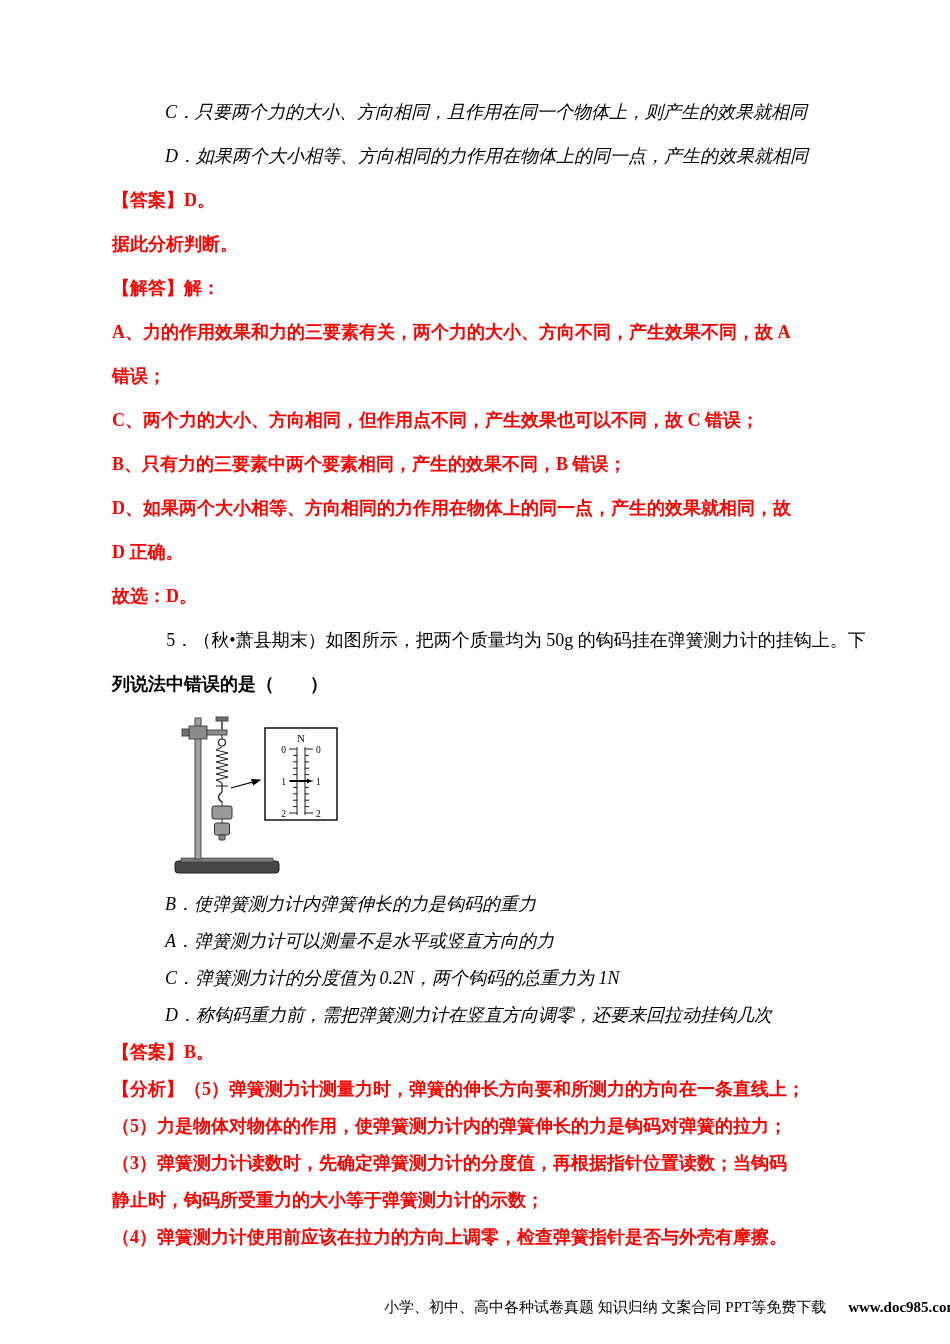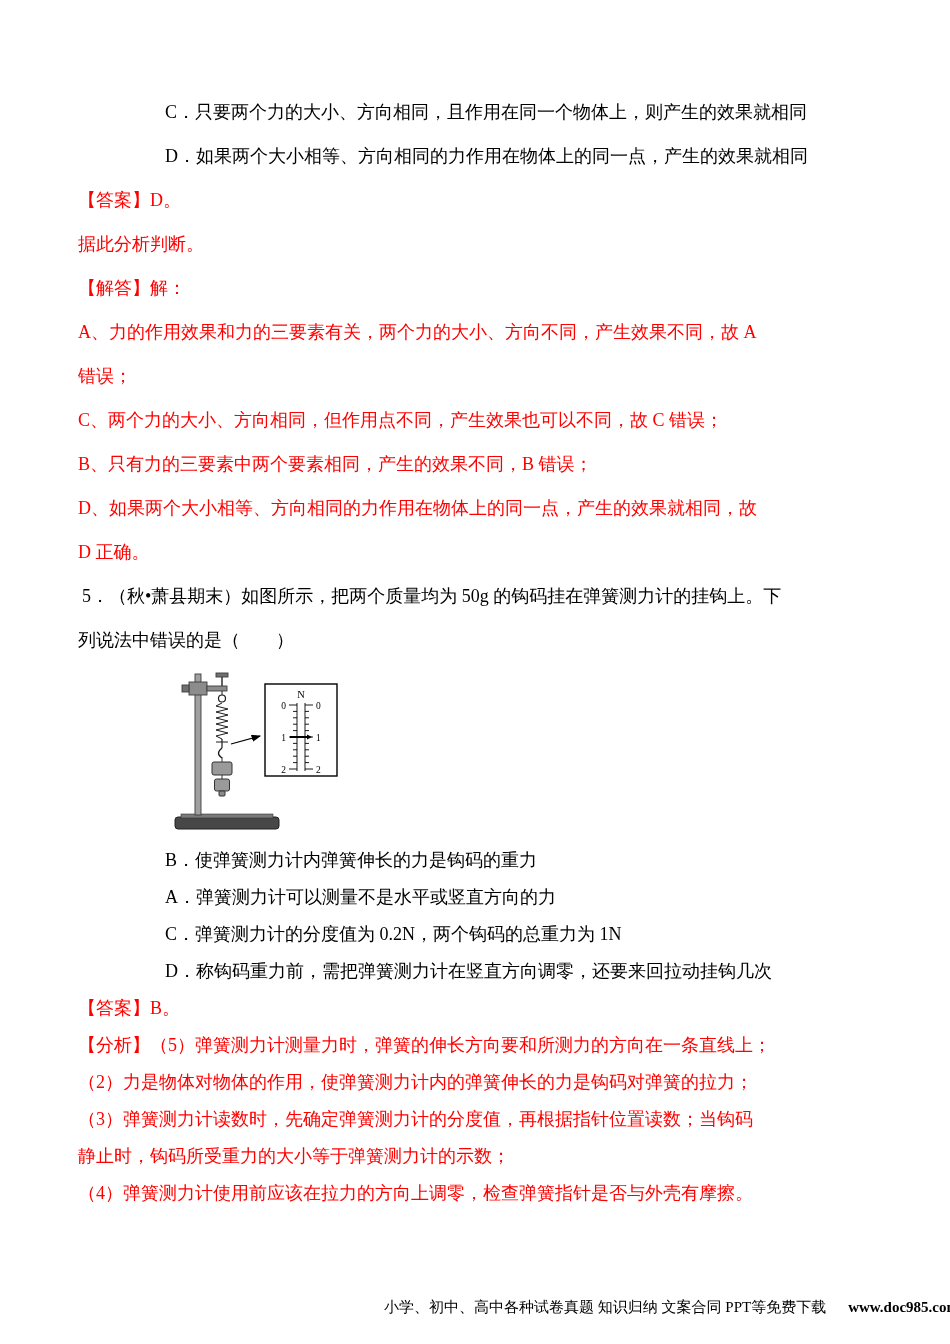--- a/index.html
+++ b/index.html
@@ -16,23 +16,23 @@
   }
   .ln {
     font-size: 18px;
     line-height: 44px;
     height: 44px;
     white-space: pre;
   }
   .top-block { padding-top: 90px; }
   .bottom-block .ln { line-height: 37px; height: 37px; }
   .red { color: #ff0000; }
-  .ind-opt  { padding-left: 165px; }
-  .ind-body { padding-left: 78px; }
-  .ind-q    { padding-left: 82px; }
+  .ind-opt  { padding-left: 165px; font-style: italic; }
+  .ind-body { padding-left: 112px; font-weight: bold; }
+  .ind-q    { padding-left: 82px; text-align: center; }
   .figure-wrap {
     margin: 8px 0 10px 173px;
     width: 350px;
     height: 162px;
   }
   .footer {
     position: absolute;
     top: 1298px;
     left: 9px;
     width: 100%;
@@ -56,20 +56,21 @@
     <div class="ln ind-opt">D．如果两个大小相等、方向相同的力作用在物体上的同一点，产生的效果就相同</div>
     <div class="ln ind-body red">【答案】D。</div>
     <div class="ln ind-body red">据此分析判断。</div>
     <div class="ln ind-body red">【解答】解：</div>
     <div class="ln ind-body red">A、力的作用效果和力的三要素有关，两个力的大小、方向不同，产生效果不同，故 A</div>
     <div class="ln ind-body red">错误；</div>
     <div class="ln ind-body red">C、两个力的大小、方向相同，但作用点不同，产生效果也可以不同，故 C 错误；</div>
     <div class="ln ind-body red">B、只有力的三要素中两个要素相同，产生的效果不同，B 错误；</div>
     <div class="ln ind-body red">D、如果两个大小相等、方向相同的力作用在物体上的同一点，产生的效果就相同，故</div>
     <div class="ln ind-body red">D 正确。</div>
+    <div class="ln ind-body red">故选：D。</div>
 
     <div class="ln ind-q">5．（秋•萧县期末）如图所示，把两个质量均为 50g 的钩码挂在弹簧测力计的挂钩上。下</div>
     <div class="ln ind-body">列说法中错误的是（　　）</div>
   </div>
 
   <div class="figure-wrap">
     <svg width="175" height="162" viewBox="0 0 175 162">
       <defs>
         <marker id="ah" markerWidth="9" markerHeight="8" refX="7" refY="3" orient="auto">
           <path d="M0,0 L8,3 L0,6 z" fill="#000"></path>
@@ -158,21 +159,21 @@
     </svg>
   </div>
 
   <div class="bottom-block">
     <div class="ln ind-opt">B．使弹簧测力计内弹簧伸长的力是钩码的重力</div>
     <div class="ln ind-opt">A．弹簧测力计可以测量不是水平或竖直方向的力</div>
     <div class="ln ind-opt">C．弹簧测力计的分度值为 0.2N，两个钩码的总重力为 1N</div>
     <div class="ln ind-opt">D．称钩码重力前，需把弹簧测力计在竖直方向调零，还要来回拉动挂钩几次</div>
     <div class="ln ind-body red">【答案】B。</div>
     <div class="ln ind-body red">【分析】（5）弹簧测力计测量力时，弹簧的伸长方向要和所测力的方向在一条直线上；</div>
-    <div class="ln ind-body red">（2）力是物体对物体的作用，使弹簧测力计内的弹簧伸长的力是钩码对弹簧的拉力；</div>
+    <div class="ln ind-body red">（5）力是物体对物体的作用，使弹簧测力计内的弹簧伸长的力是钩码对弹簧的拉力；</div>
     <div class="ln ind-body red">（3）弹簧测力计读数时，先确定弹簧测力计的分度值，再根据指针位置读数；当钩码</div>
     <div class="ln ind-body red">静止时，钩码所受重力的大小等于弹簧测力计的示数；</div>
     <div class="ln ind-body red">（4）弹簧测力计使用前应该在拉力的方向上调零，检查弹簧指针是否与外壳有摩擦。</div>
   </div>
 
   <div class="footer">
     <span>小学、初中、高中各种试卷真题  知识归纳  文案合同  PPT等免费下载</span><span class="url">www.doc985.com</span>
   </div>
 
 </div>

